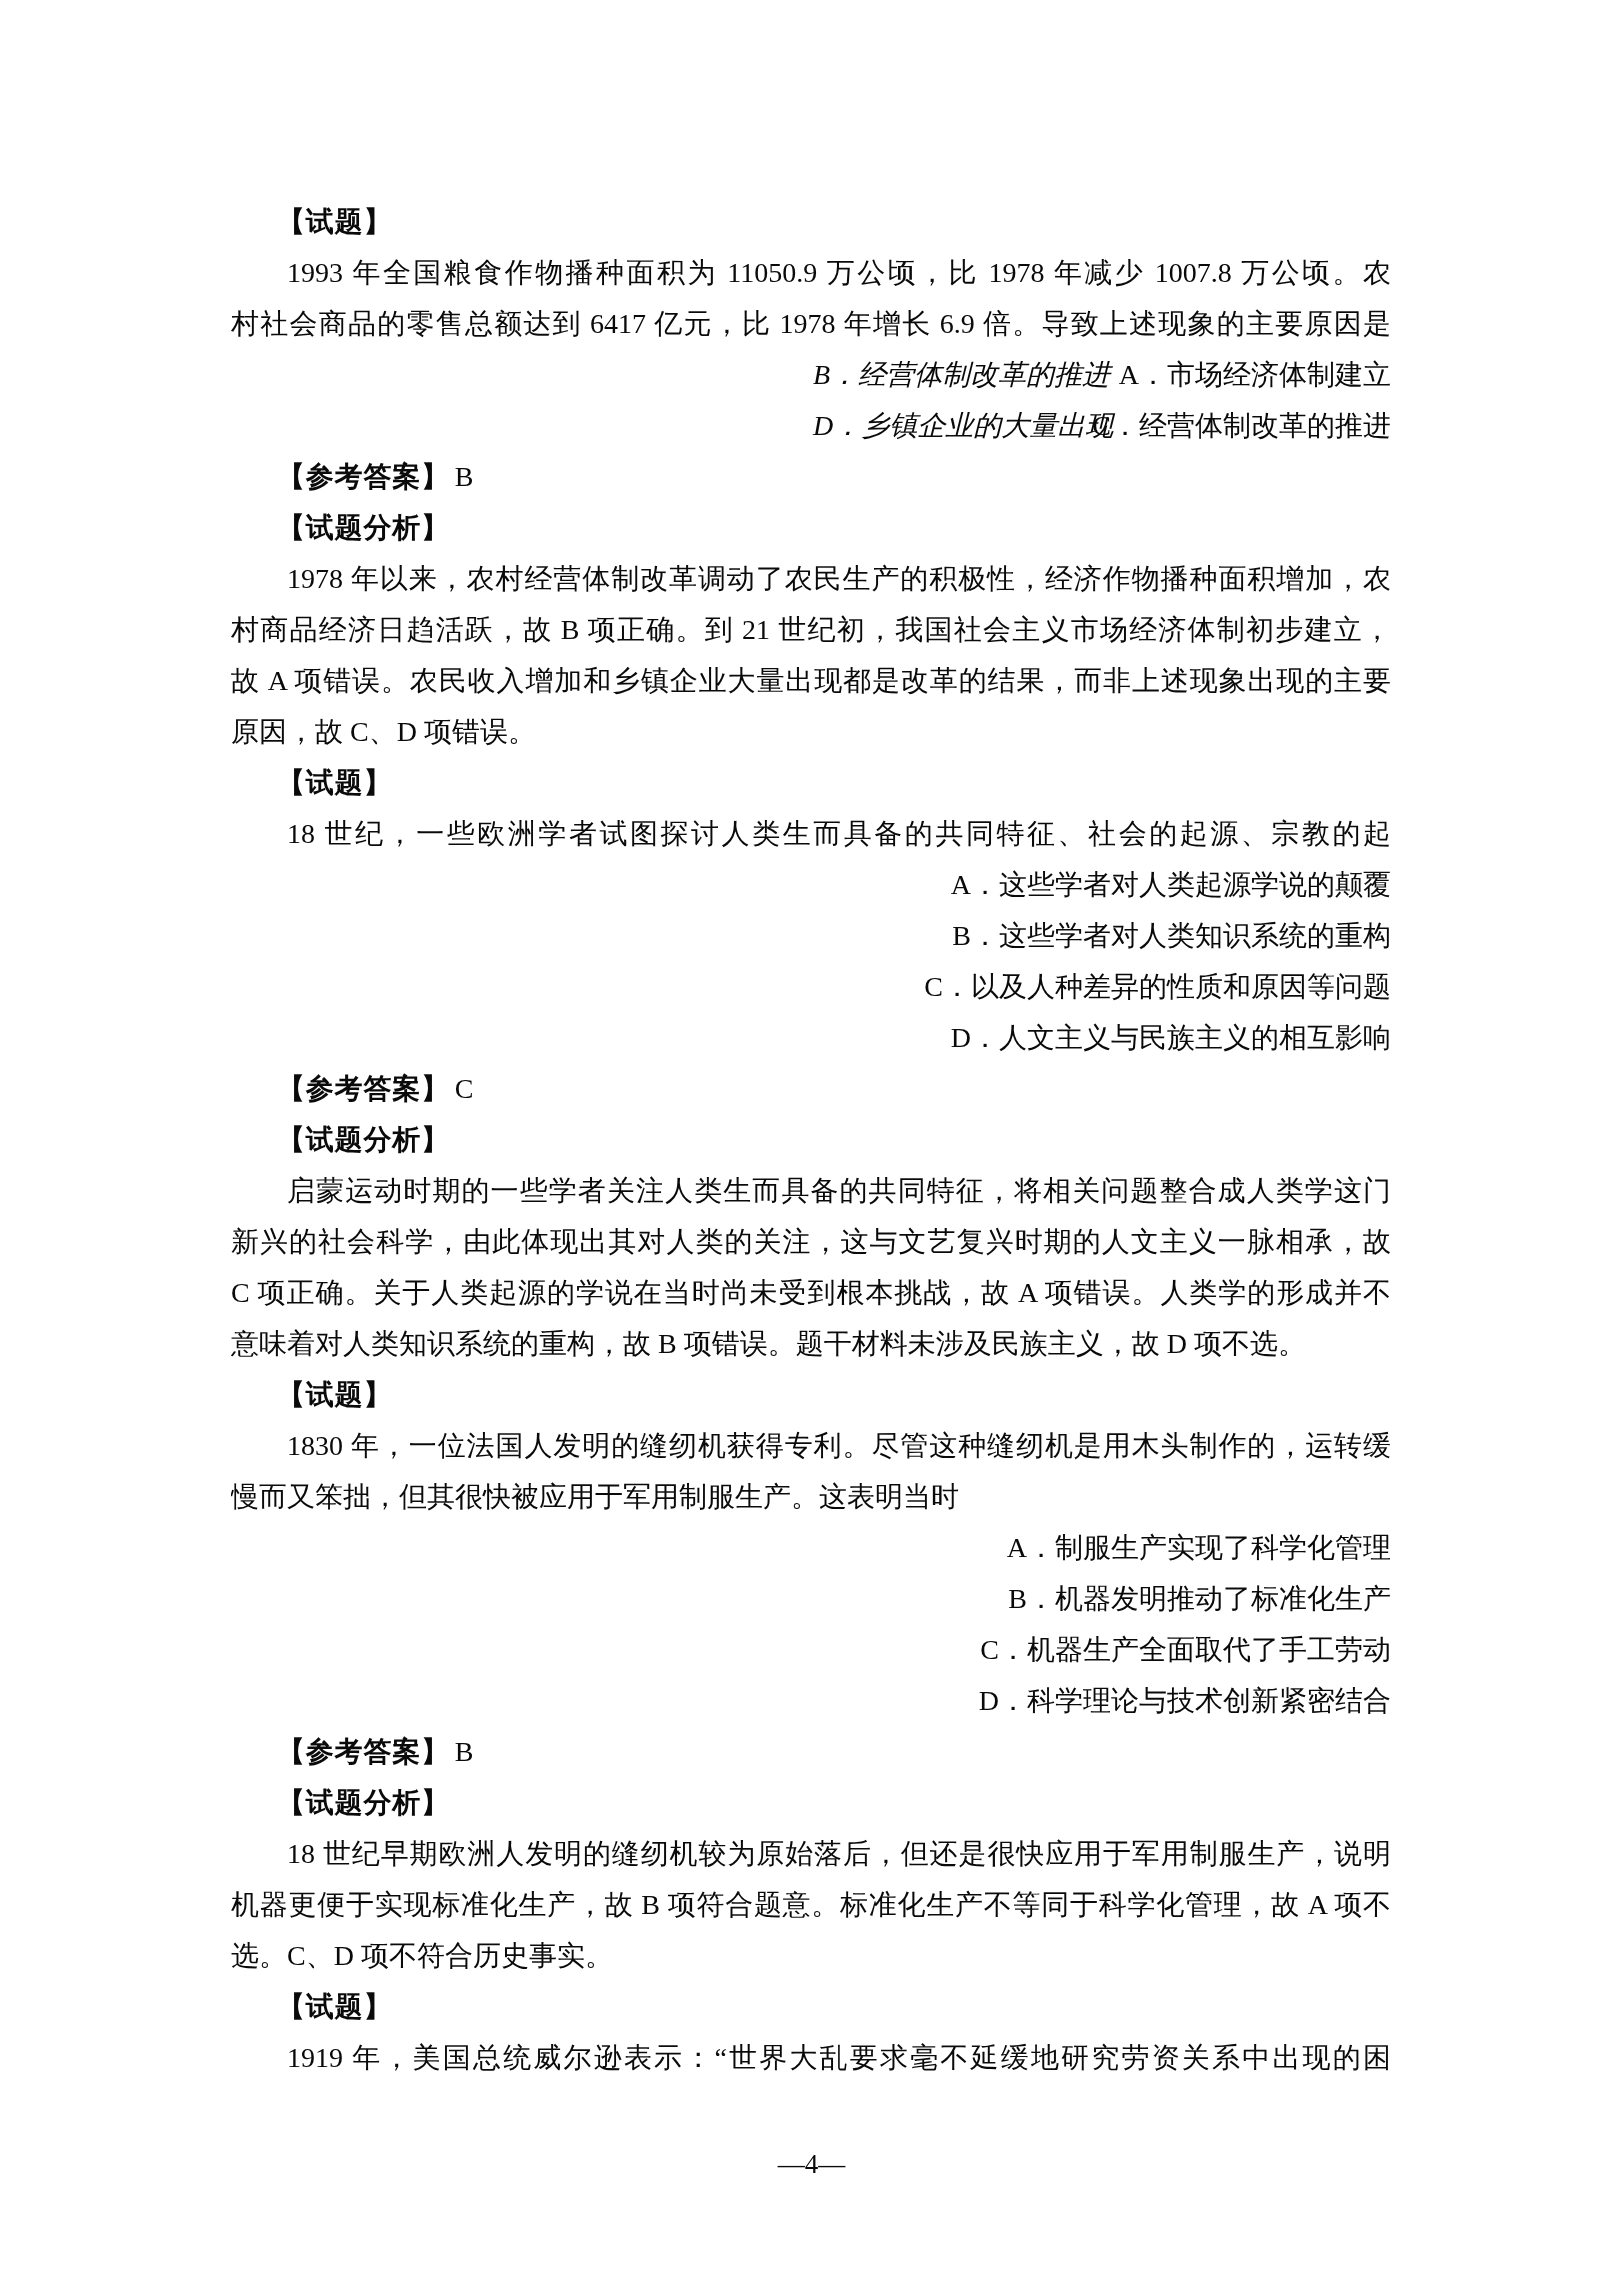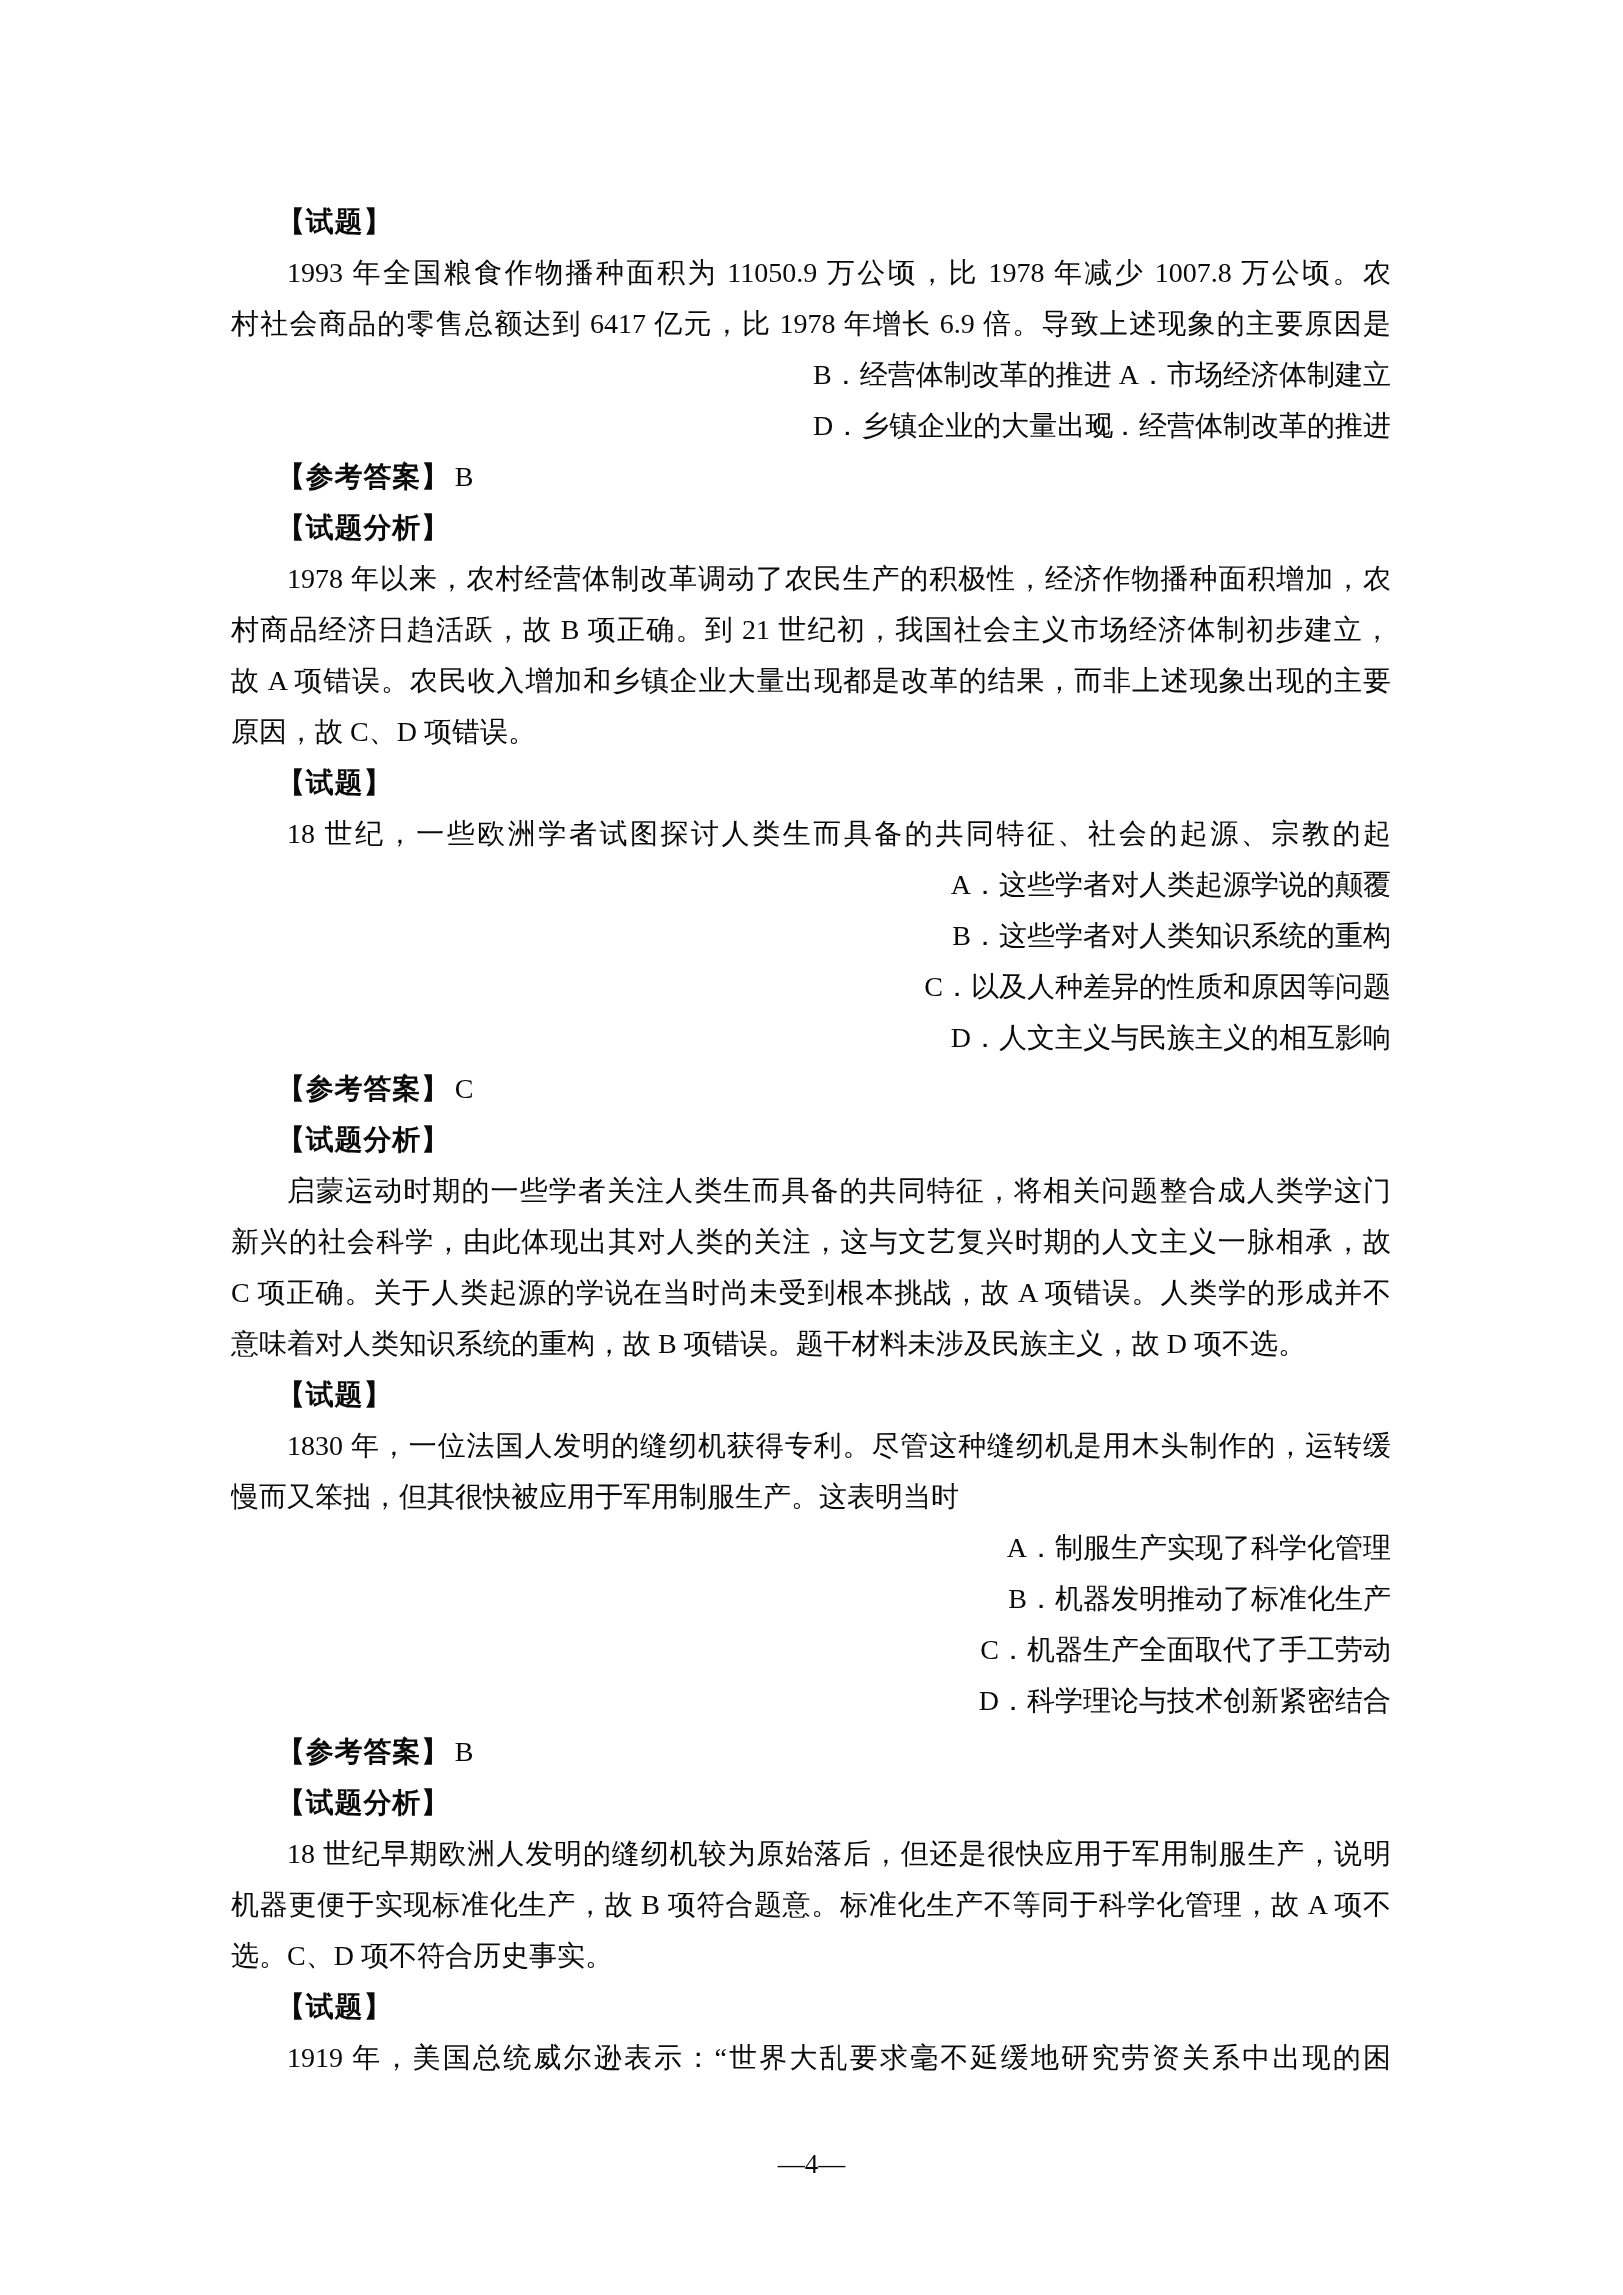--- a/index.html
+++ b/index.html
@@ -44,20 +44,21 @@
     margin-left: 4.9px;
   }
   
   .line.option { padding-left: 57px; text-align: right; }
   
   .line.options2 { position: relative; padding-left: 57px; text-align: right; }
   .options2 .opt-b {
     position: absolute;
     left: 582px;
     top: 0;
+    font-style: italic;
   }
   .footer {
     position: absolute;
     left: 0;
     width: 1623px;
     top: 2139px;
     height: 51px;
     line-height: 51px;
     text-align: center;
     font-size: 27px;

